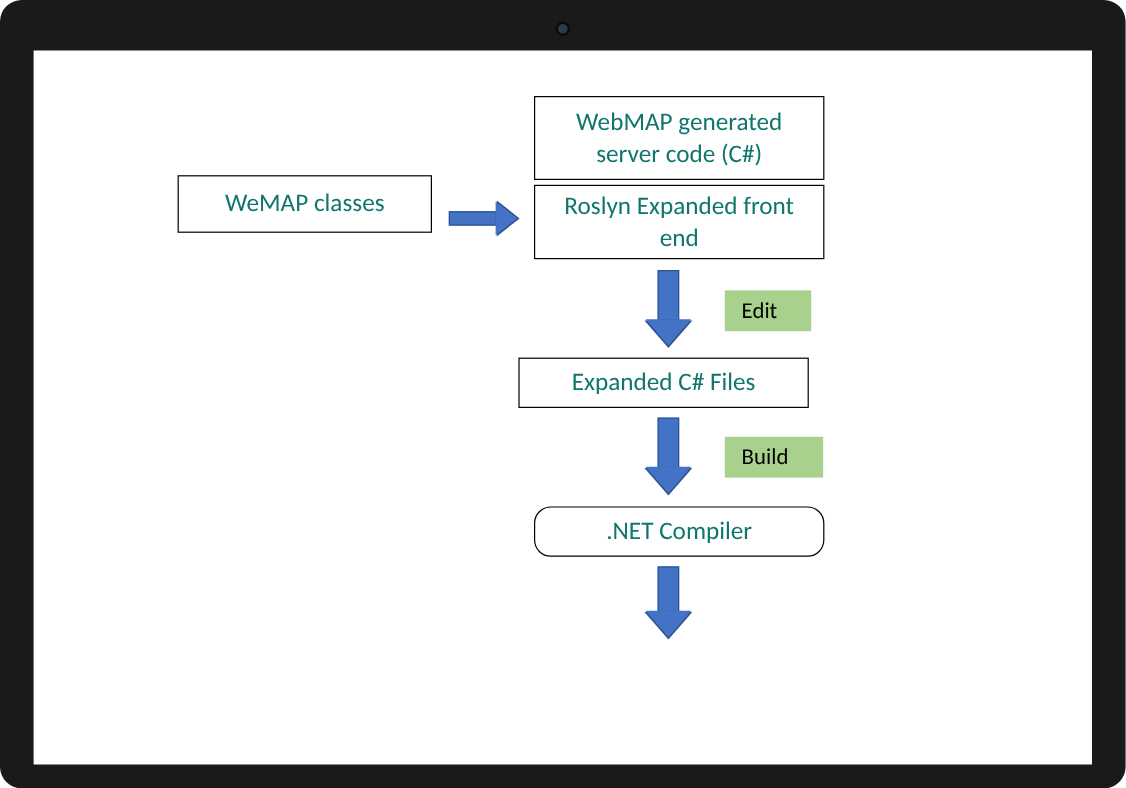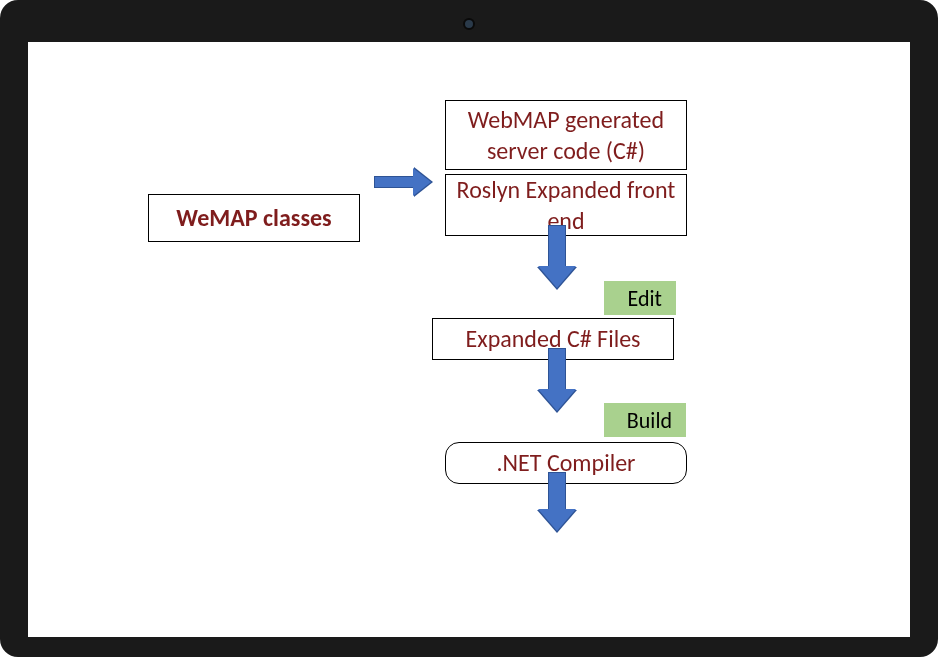--- a/index.html
+++ b/index.html
@@ -41,36 +41,34 @@
       height: 595px;
     }
     .box {
       position: absolute;
       border: 1.5px solid #000000;
       background: #ffffff;
       display: flex;
       align-items: center;
       justify-content: center;
       text-align: center;
-      font-size: 24px;
-      color: #7f1d1d;
+      font-size: 21px;
+      color: #0f766e;
       padding: 6px 10px;
       line-height: 1.3;
-      margin-top: 20px;
     }
     .badge {
       position: absolute;
       background: #a9d18e;
       display: flex;
       align-items: center;
-      justify-content: flex-end;
-      font-size: 22px;
+      justify-content: flex-start;
+      font-size: 19px;
       color: #000000;
       padding: 4px 14px;
-      margin-top: 39px;
     }
     .arrow-down {
       position: absolute;
       width: 18px;
       background: #4472c4;
       border: 1px solid #2e5395;
     }
     .arrow-down::after {
       content: '';
       position: absolute;
@@ -127,21 +125,21 @@
     }
   </style>
 </head>
 <body>
 
 <div class="tablet-frame"></div>
 <div class="camera"></div>
 
 <div class="diagram">
 
-  <div class="box" style="left:120px; top:132px; width:212px; height:48px;font-weight:bold;">
+  <div class="box" style="left:120px; top:104px; width:212px; height:48px;">
     <span>WeMAP classes</span>
   </div>
 
   <div class="box" style="left:417px; top:38px; width:242px; height:70px;">
     <span>WebMAP generated server code (C#)</span>
   </div>
 
   <div class="box" style="left:417px; top:112px; width:242px; height:62px;">
     <span>Roslyn Expanded front end</span>
   </div>

